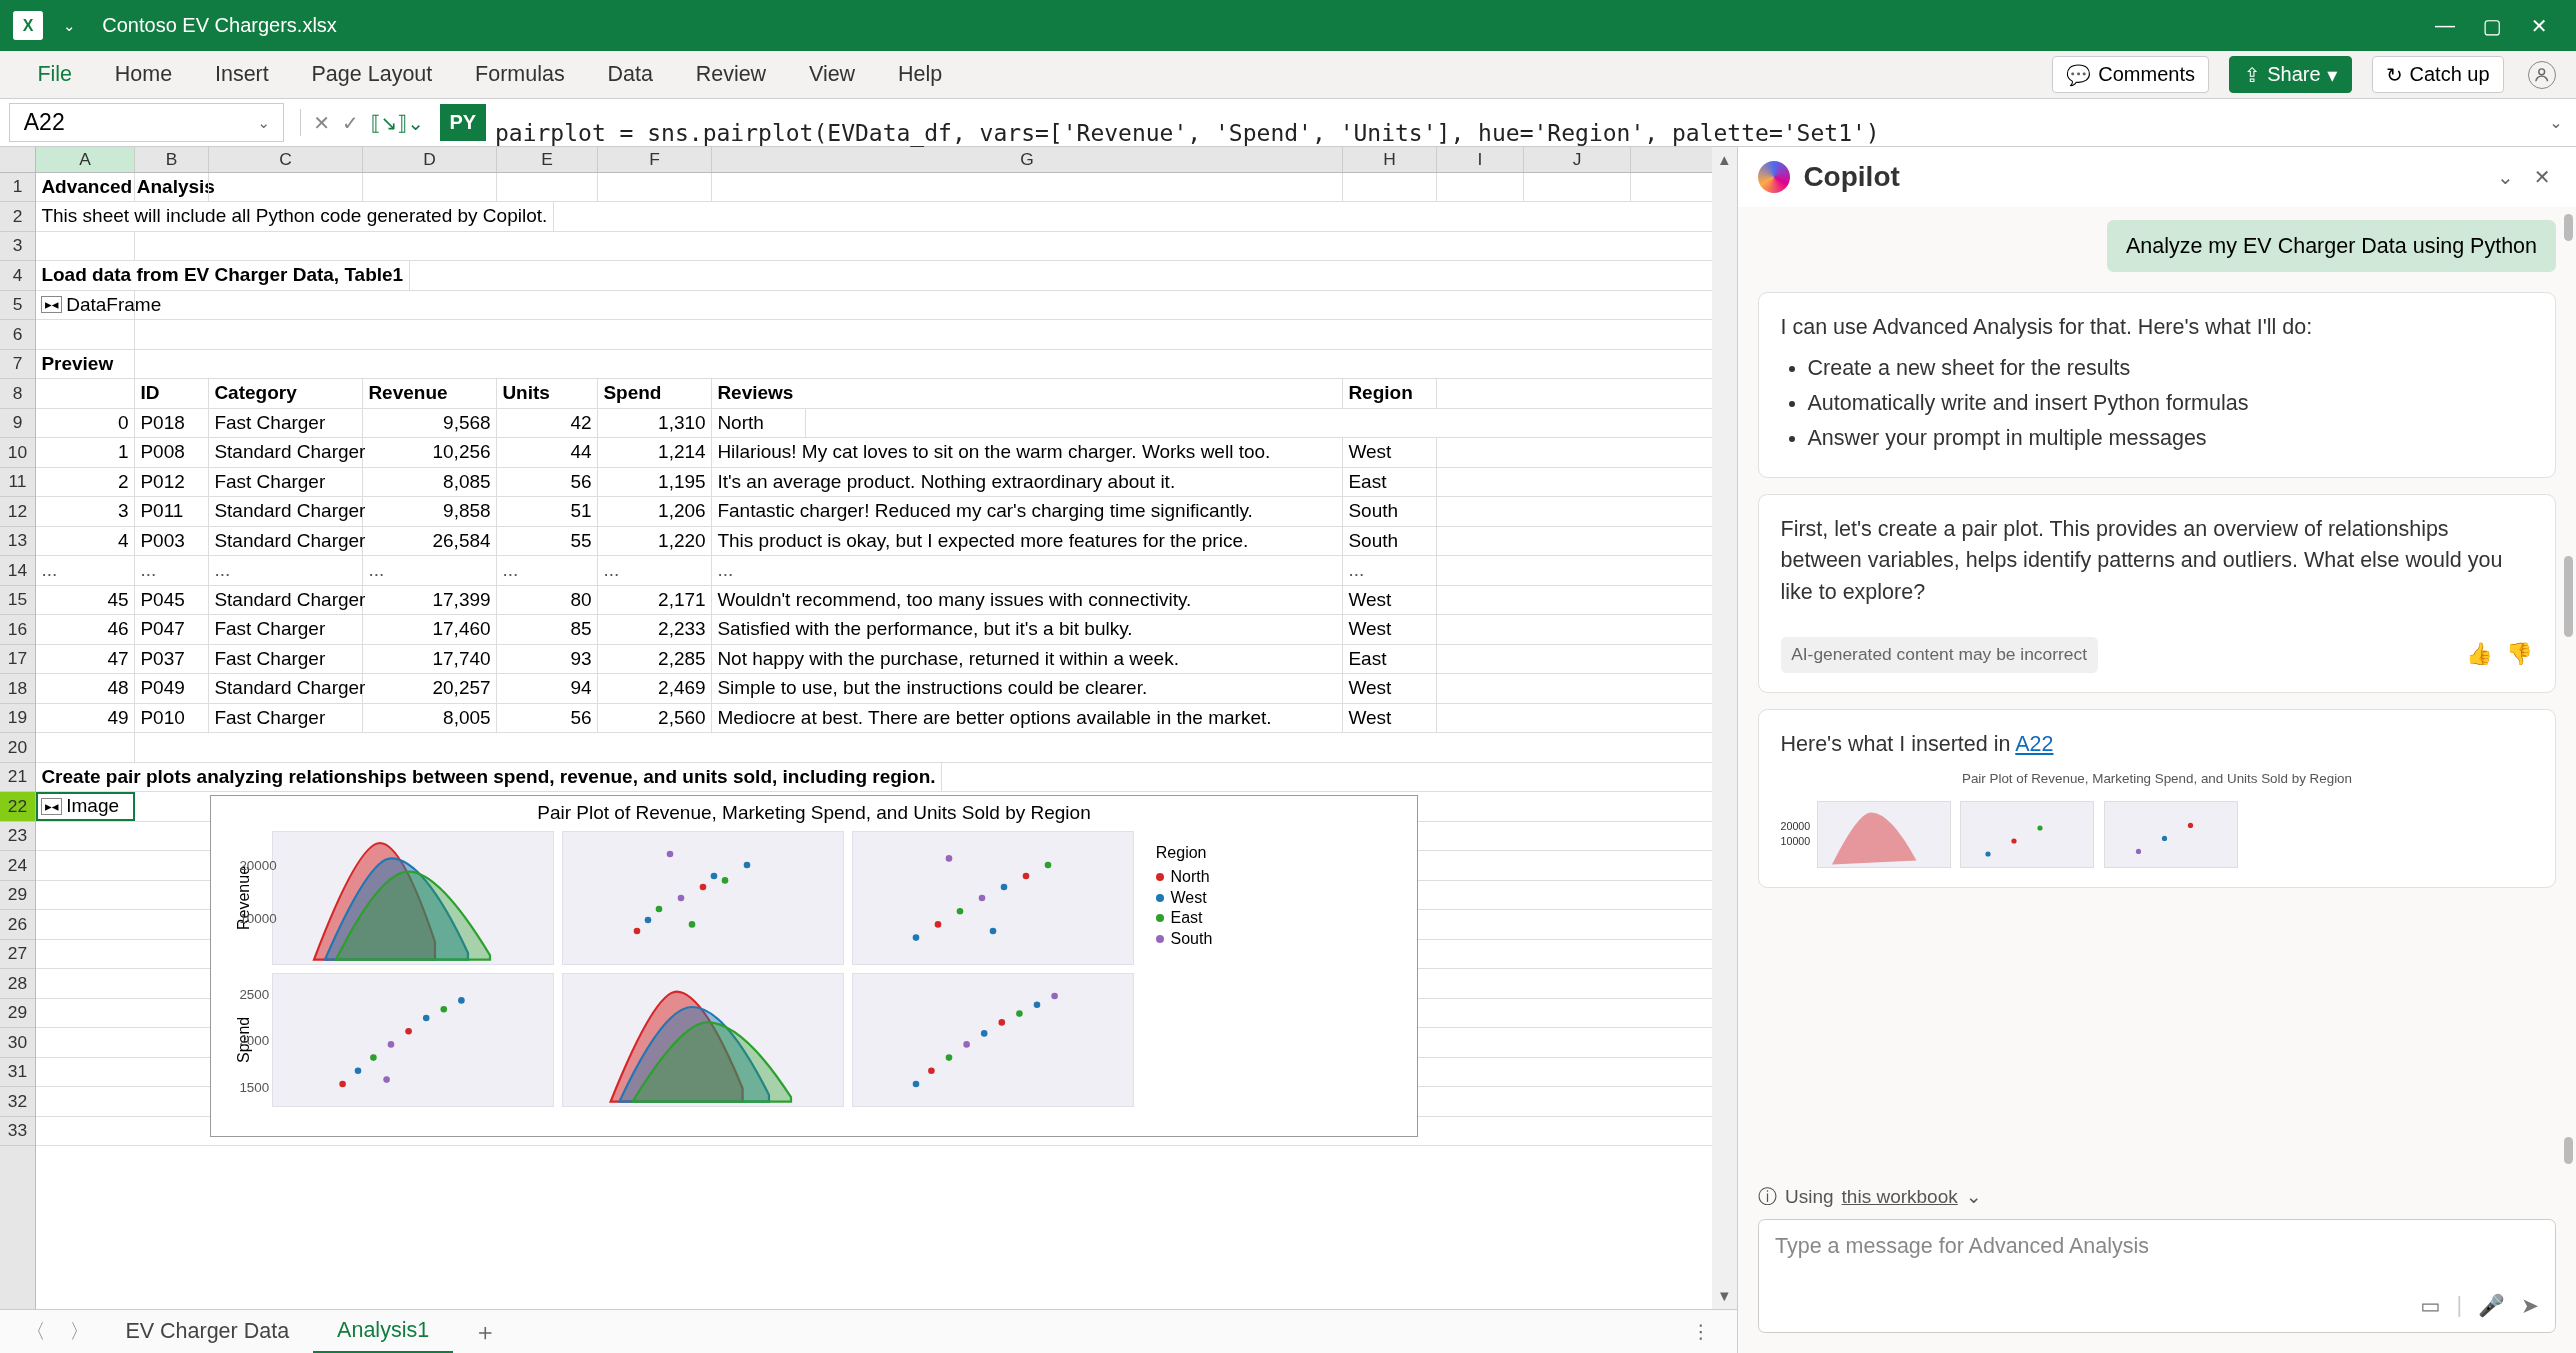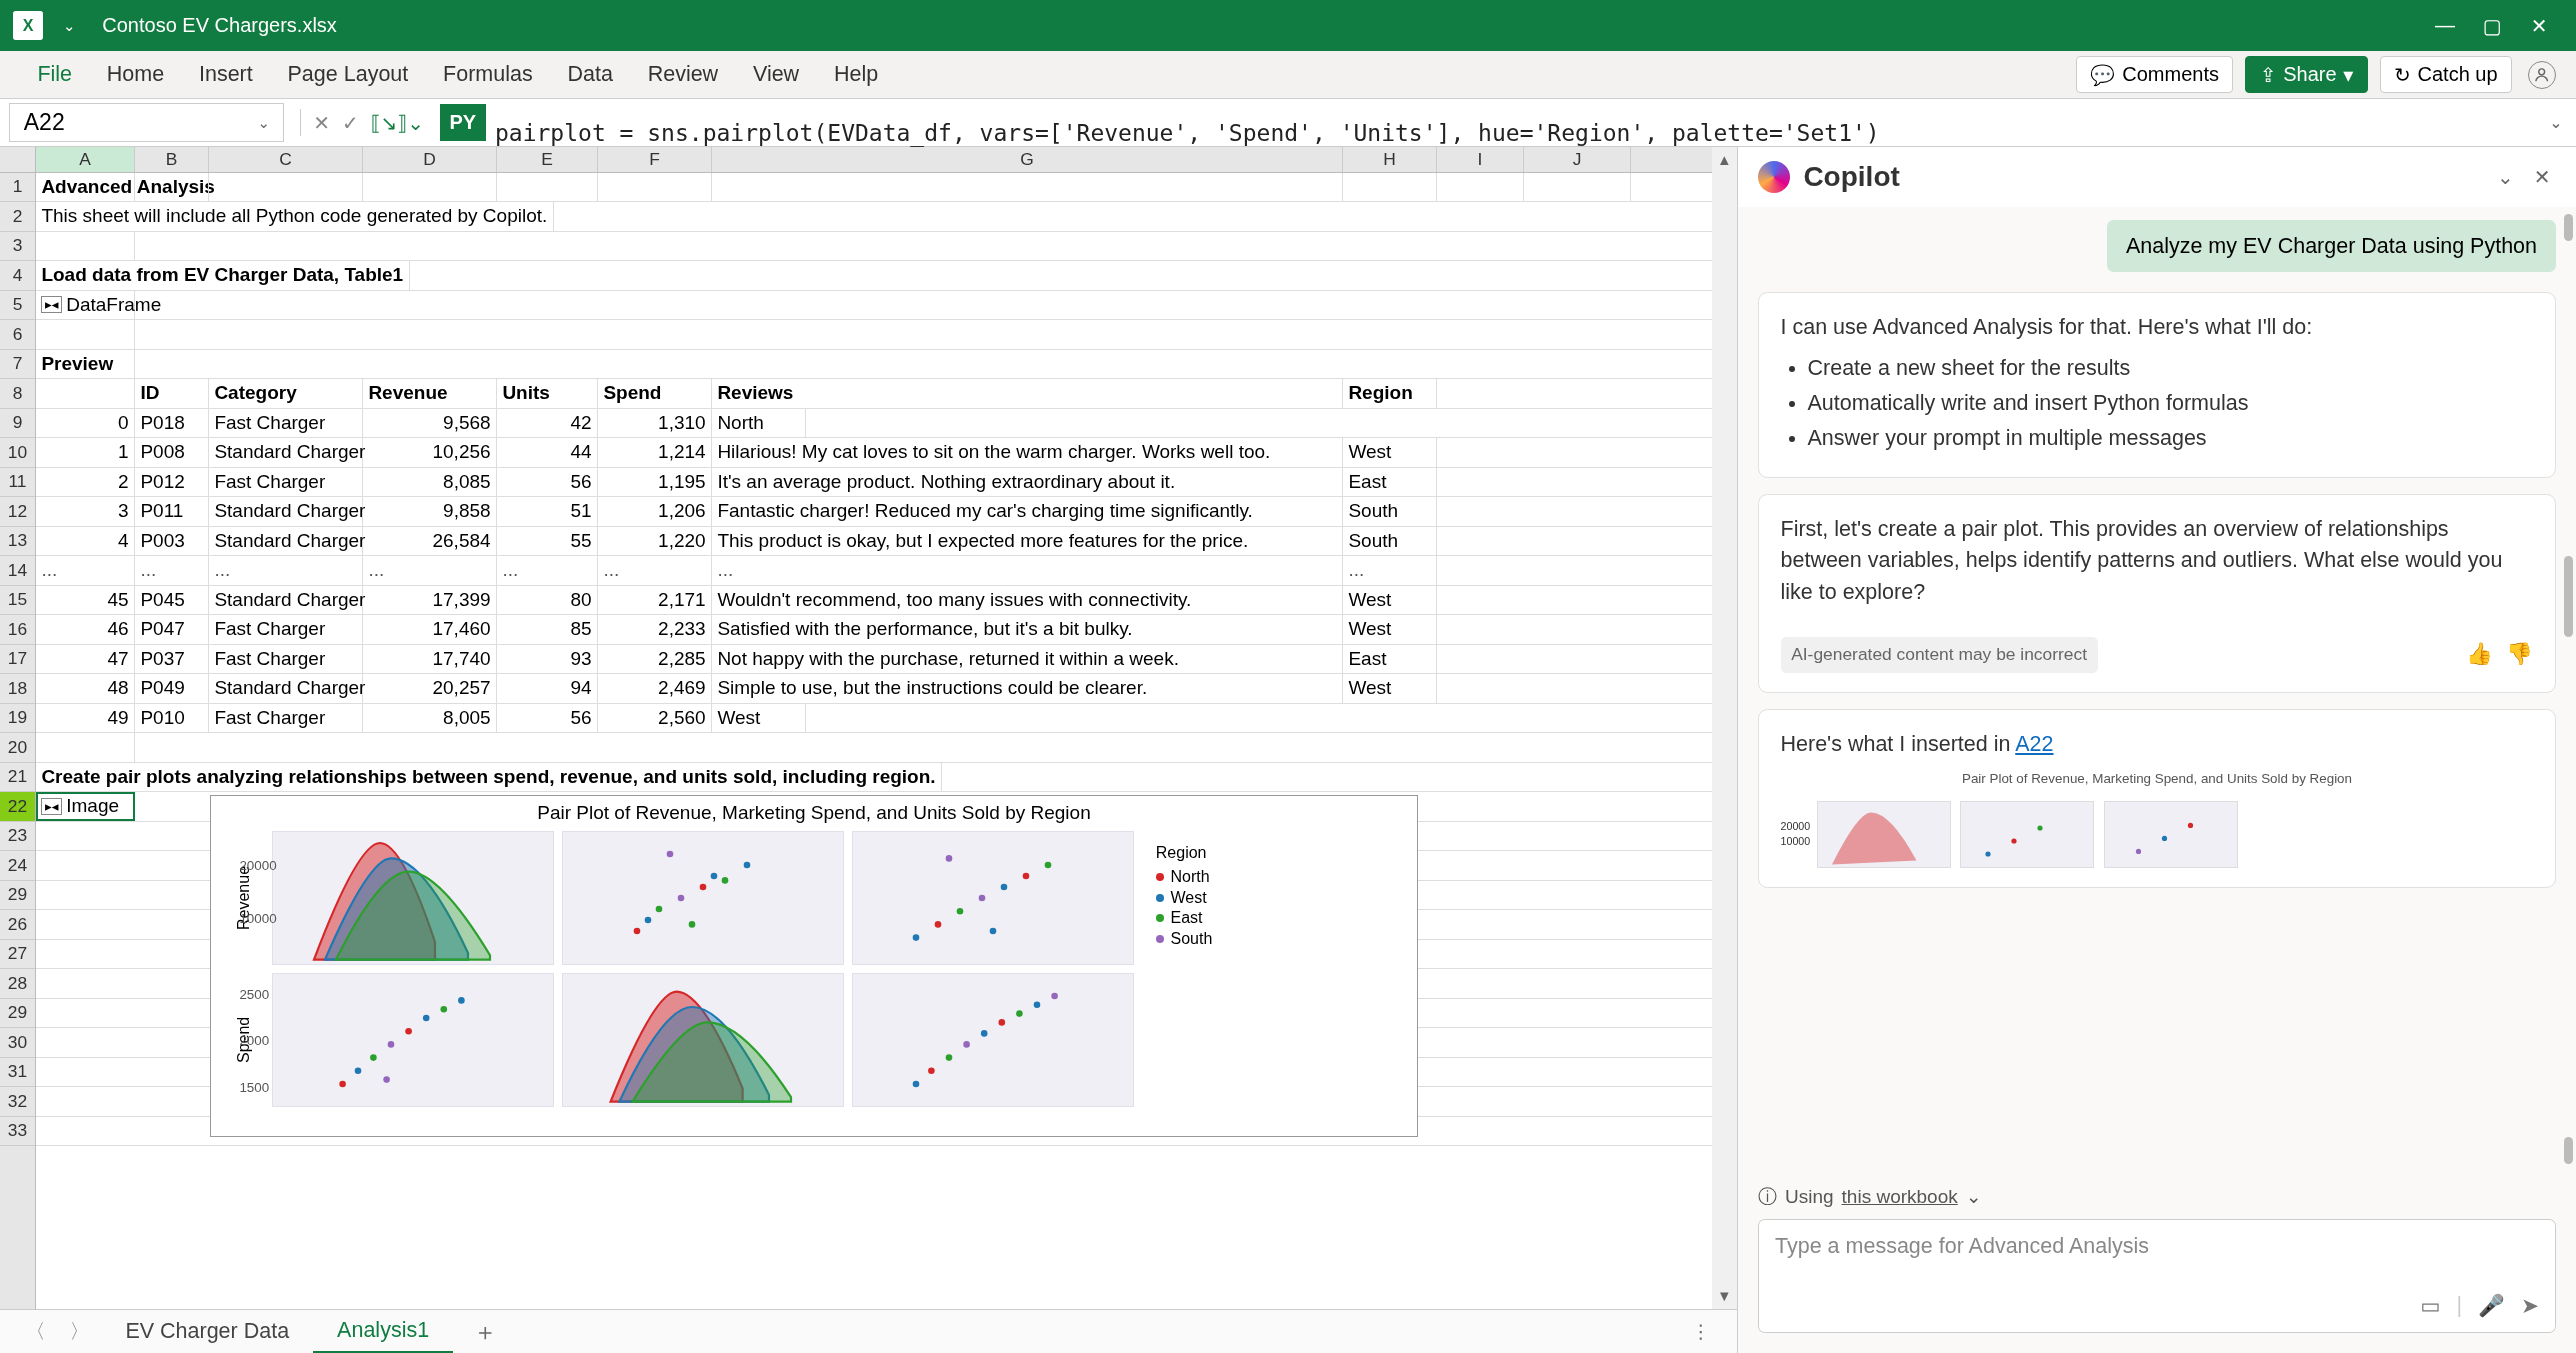--- a/index.html
+++ b/index.html
@@ -8,21 +8,21 @@
 
 
 .titlebar { background: #107c41; height: 51px; display: flex; align-items: center; color: #fff; padding: 0 13.4px; }
 .titlebar .excel-icon { width: 29.5px; height: 29.5px; background: #fff; color: #107c41; font-weight: bold; display: flex; align-items: center; justify-content: center; border-radius: 2.7px; font-size: 16px; margin-right: 20px; }
 .titlebar .qat-dropdown { font-size: 14.8px; margin-right: 27px; }
 .titlebar .filename { font-size: 20px; }
 .titlebar .spacer { flex: 1; }
 .titlebar .winbtn { width: 47px; height: 34px; display: flex; align-items: center; justify-content: center; font-size: 20px; }
 
 
-.ribbon { background: #f3f2f1; height: 48px; display: flex; align-items: center; padding: 0 20px; border-bottom: 0.7px solid #d0d0d0; }
+.ribbon { background: #f3f2f1; height: 48px; display: flex; align-items: center; padding: 0 20px; border-bottom: 0.7px solid #d0d0d0; gap: 8px; }
 .ribbon .tab { padding: 10.7px 17.4px; font-size: 21.5px; color: #333; }
 .ribbon .tab.file { color: #107c41; font-weight: 400; }
 .ribbon .spacer { flex: 1; }
 .ribbon .action-btn { display: flex; align-items: center; gap: 6.7px; padding: 5.4px 13.4px; border: 0.7px solid #ccc; border-radius: 4px; font-size: 20px; margin-left: 12px; background: #fff; }
 .ribbon .action-btn.share { background: #107c41; color: #fff; border-color: #107c41; }
 .ribbon .profile { width: 28px; height: 28px; border: 1.3px solid #888; border-radius: 50%; margin-left: 16px; display:flex; align-items:center; justify-content:center; }
 
 
 .formula-bar { height: 48px; display: flex; align-items: center; border-bottom: 0.7px solid #ccc; background:#fff; }
 .namebox { width: 275px; height: 39px; border: 0.7px solid #ccc; margin: 0 9.4px; display: flex; align-items: center; padding: 0 13.4px; font-size: 23px; background:#fff; }
@@ -372,20 +372,21 @@
                 <div class="cell cG">Simple to use, but the instructions could be clearer.</div>
                 <div class="cell cH">West</div>
               </div>
             <div class="row">
                 <div class="cell cA num">49</div>
                 <div class="cell cB">P010</div>
                 <div class="cell cC">Fast Charger</div>
                 <div class="cell cD num">8,005</div>
                 <div class="cell cE num">56</div>
                 <div class="cell cF num">2,560</div>
+                <div class="cell cG">Mediocre at best. There are better options available in the market.</div>
                 <div class="cell cH">West</div>
               </div>
             <div class="row">
                 <div class="cell cA"></div>
               </div>
             <div class="row">
                 <div class="cell bold" style="width:auto">Create pair plots analyzing relationships between spend, revenue, and units sold, including region.</div>
               </div>
             <div class="row">
                 <div class="cell cA sel">

